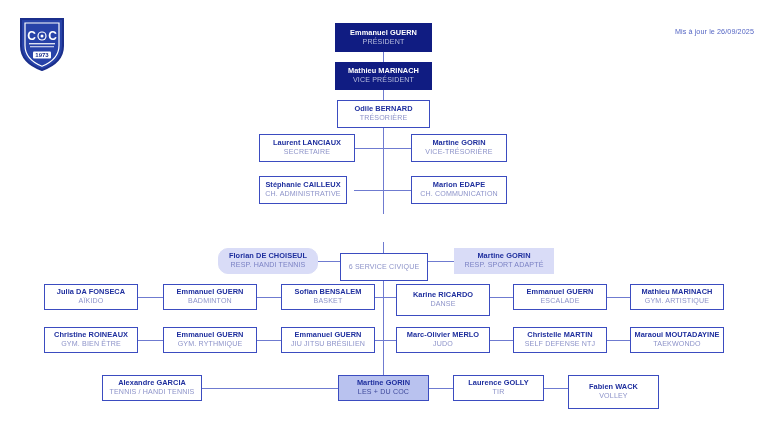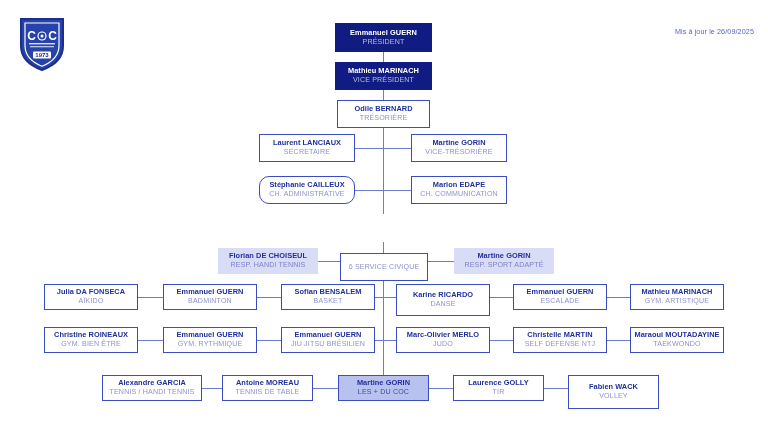--- a/index.html
+++ b/index.html
@@ -171,35 +171,35 @@
   <div class="node" style="left:259px; top:134px; width:96px; height:28px;">
     <div class="nm">Laurent LANCIAUX</div>
     <div class="rl">SECRETAIRE</div>
   </div>
 
   <div class="node" style="left:411px; top:134px; width:96px; height:28px;">
     <div class="nm">Martine GORIN</div>
     <div class="rl">VICE-TRÉSORIÈRE</div>
   </div>
 
-  <div class="node" style="left:259px; top:176px; width:96px; height:28px;border-radius:10px;">
+  <div class="node" style="left:259px; top:176px; width:88px; height:28px;">
     <div class="nm">Stéphanie CAILLEUX</div>
     <div class="rl">CH. ADMINISTRATIVE</div>
   </div>
 
   <div class="node" style="left:411px; top:176px; width:96px; height:28px;">
     <div class="nm">Marion EDAPE</div>
     <div class="rl">CH. COMMUNICATION</div>
   </div>
 
   <div class="node single" style="left:340px; top:214px; width:88px; height:28px;margin-top:39px;">
     <div class="rl">6 SERVICE CIVIQUE</div>
   </div>
 
-  <div class="node lav" style="left:218px; top:248px; width:100px; height:26px;">
+  <div class="node lav" style="left:218px; top:248px; width:100px; height:26px;border-radius:10px;">
     <div class="nm">Florian DE CHOISEUL</div>
     <div class="rl">RESP. HANDI TENNIS</div>
   </div>
 
   <div class="node lav" style="left:454px; top:248px; width:100px; height:26px;">
     <div class="nm">Martine GORIN</div>
     <div class="rl">RESP. SPORT ADAPTÉ</div>
   </div>
 
   <div class="node" style="left:44px; top:284px; width:94px; height:26px;">
@@ -249,24 +249,20 @@
   </div>
   <div class="node" style="left:630px; top:327px; width:94px; height:26px;">
     <div class="nm">Maraoui MOUTADAYINE</div>
     <div class="rl">TAEKWONDO</div>
   </div>
 
   <div class="node" style="left:102px; top:375px; width:100px; height:26px;">
     <div class="nm">Alexandre GARCIA</div>
     <div class="rl">TENNIS / HANDI TENNIS</div>
   </div>
-  <div class="node" style="left:222px; top:375px; width:91px; height:26px;">
-    <div class="nm">Antoine MOREAU</div>
-    <div class="rl">TENNIS DE TABLE</div>
-  </div>
   <div class="node lavb" style="left:338px; top:375px; width:91px; height:26px;">
     <div class="nm">Martine GORIN</div>
     <div class="rl">LES + DU COC</div>
   </div>
   <div class="node" style="left:453px; top:375px; width:91px; height:26px;">
     <div class="nm">Laurence GOLLY</div>
     <div class="rl">TIR</div>
   </div>
   <div class="node" style="left:568px; top:375px; width:91px; height:34px;">
     <div class="nm">Fabien WACK</div>

